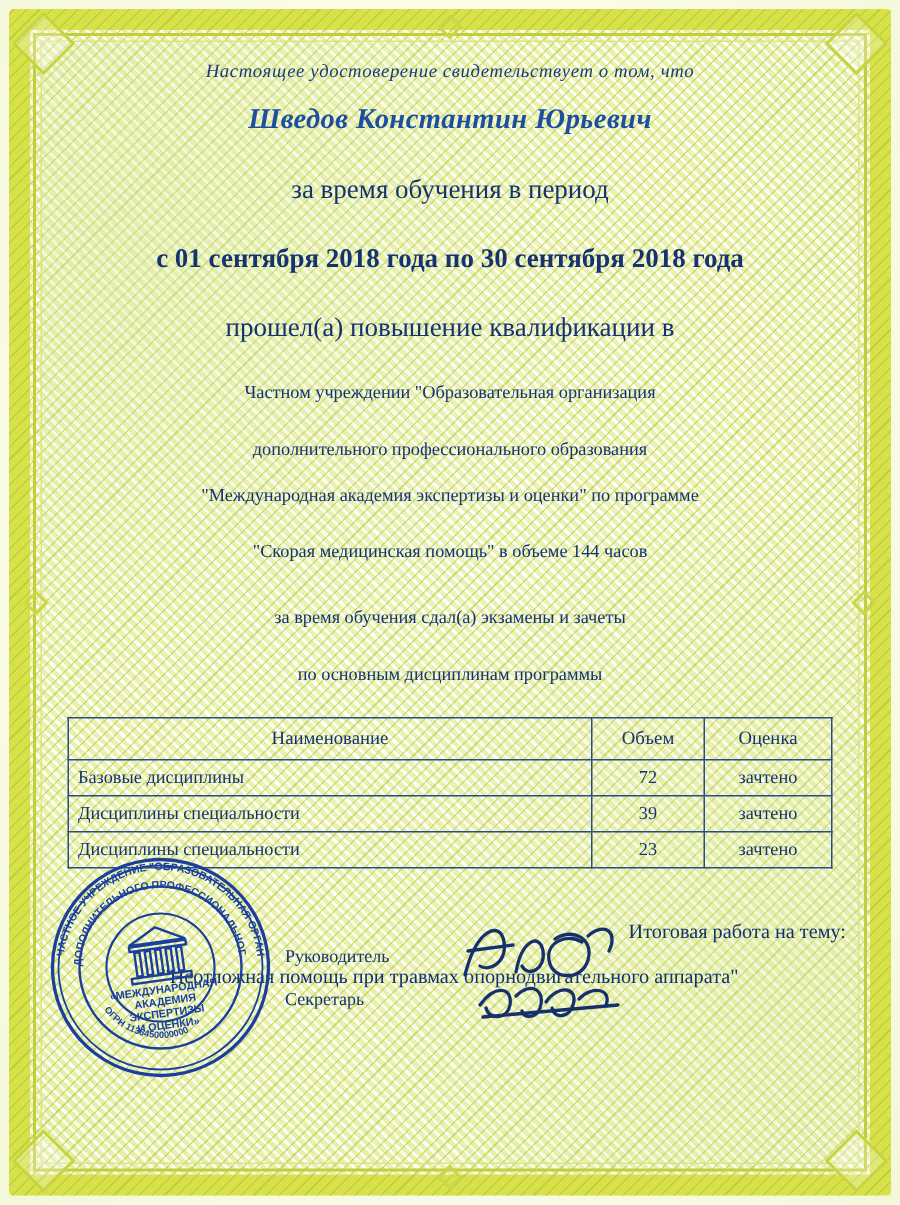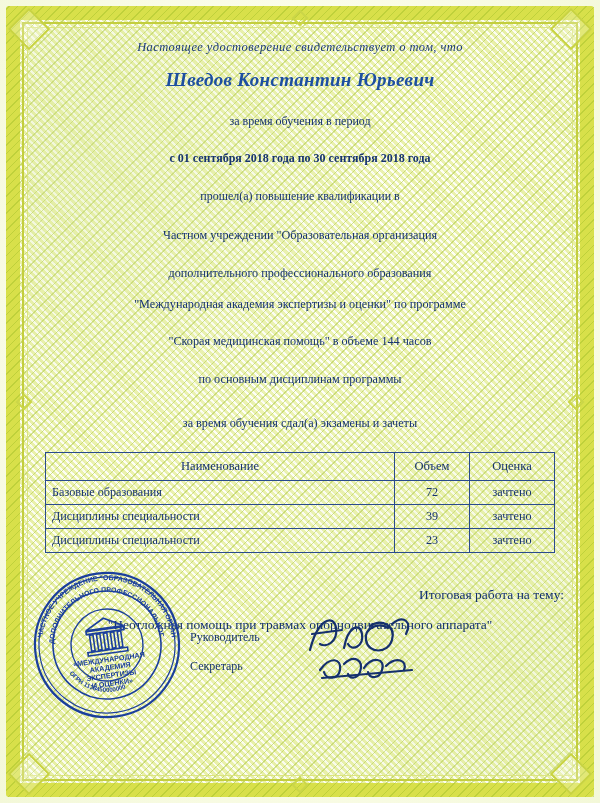--- a/index.html
+++ b/index.html
@@ -125,21 +125,21 @@
   .holder-name {
     font-size: 19px;
     font-weight: bold;
     font-style: italic;
     color: #1d4fa0;
     margin-top: 14px;
     letter-spacing: 0.3px;
   }
 
   .body-line {
-    font-size: 12px;
+    font-size: 18px;
     color: #16336f;
     margin-top: 9px;
     line-height: 1.45;
   }
   .body-line.tight { margin-top: 20px; }
   .body-line.small { font-size: 12.2px; }
   .body-line.bold { font-weight: bold; }
 
   .block-gap { margin-top: 22px; }
 
@@ -237,35 +237,35 @@
 
     <div class="body-line block-gap">за время обучения в период</div>
     <div class="body-line tight bold">с 01 сентября 2018 года по 30 сентября 2018 года</div>
     <div class="body-line tight">прошел(а) повышение квалификации в</div>
 
     <div class="body-line small block-gap">Частном учреждении "Образовательная организация</div>
     <div class="body-line small tight">дополнительного профессионального образования</div>
     <div class="body-line small" style="margin-top:13px;">"Международная академия экспертизы и оценки" по программе</div>
     <div class="body-line small tight">"Скорая медицинская помощь" в объеме 144 часов</div>
 
+    <div class="body-line small" style="margin-top:26px;">за время обучения сдал(а) экзамены и зачеты</div>
     <div class="body-line small tight">по основным дисциплинам программы</div>
-    <div class="body-line small" style="margin-top:26px;">за время обучения сдал(а) экзамены и зачеты</div>
 
     <div class="table-wrap">
       <table class="marks">
         <thead>
           <tr>
             <th class="name-h">Наименование</th>
             <th class="vol-h">Объем</th>
             <th class="mark-h">Оценка</th>
           </tr>
         </thead>
         <tbody>
           <tr>
-            <td class="name">Базовые образования</td>
+            <td class="name">Базовые дисциплины</td>
             <td class="vol">72</td>
             <td class="mark">зачтено</td>
           </tr>
           <tr>
             <td class="name">Дисциплины специальности</td>
             <td class="vol">39</td>
             <td class="mark">зачтено</td>
           </tr>
           <tr>
             <td class="name">Дисциплины специальности</td>

